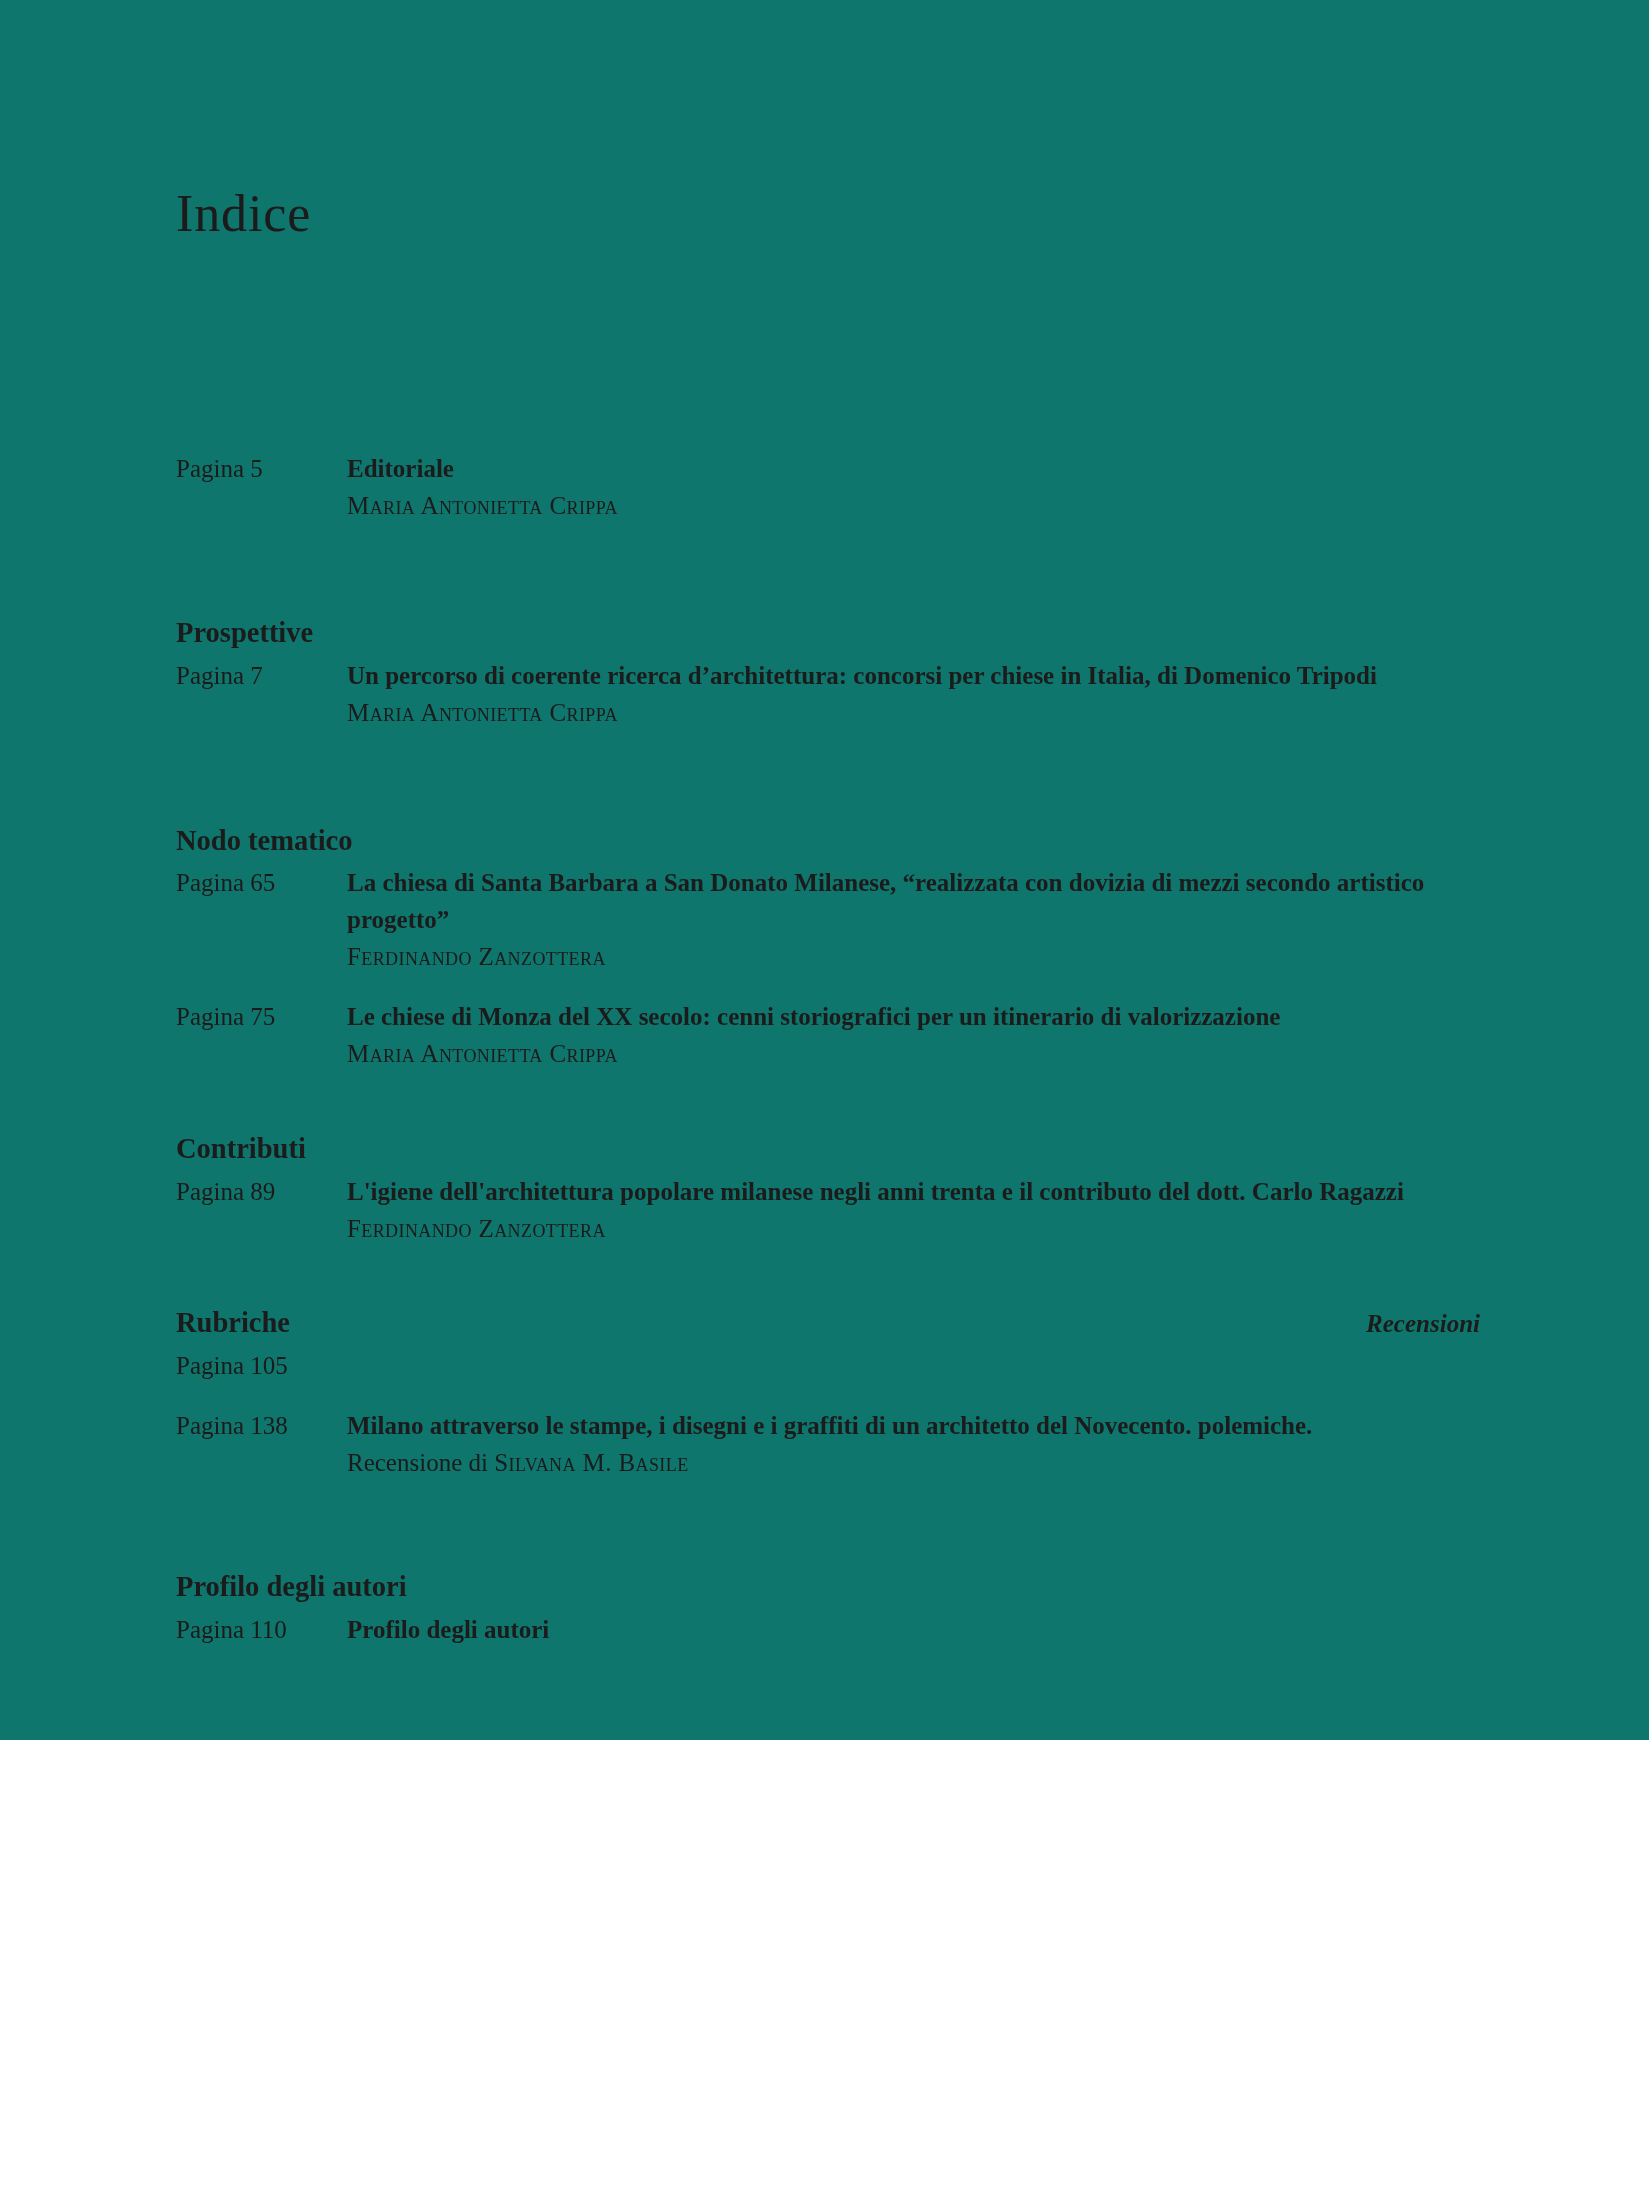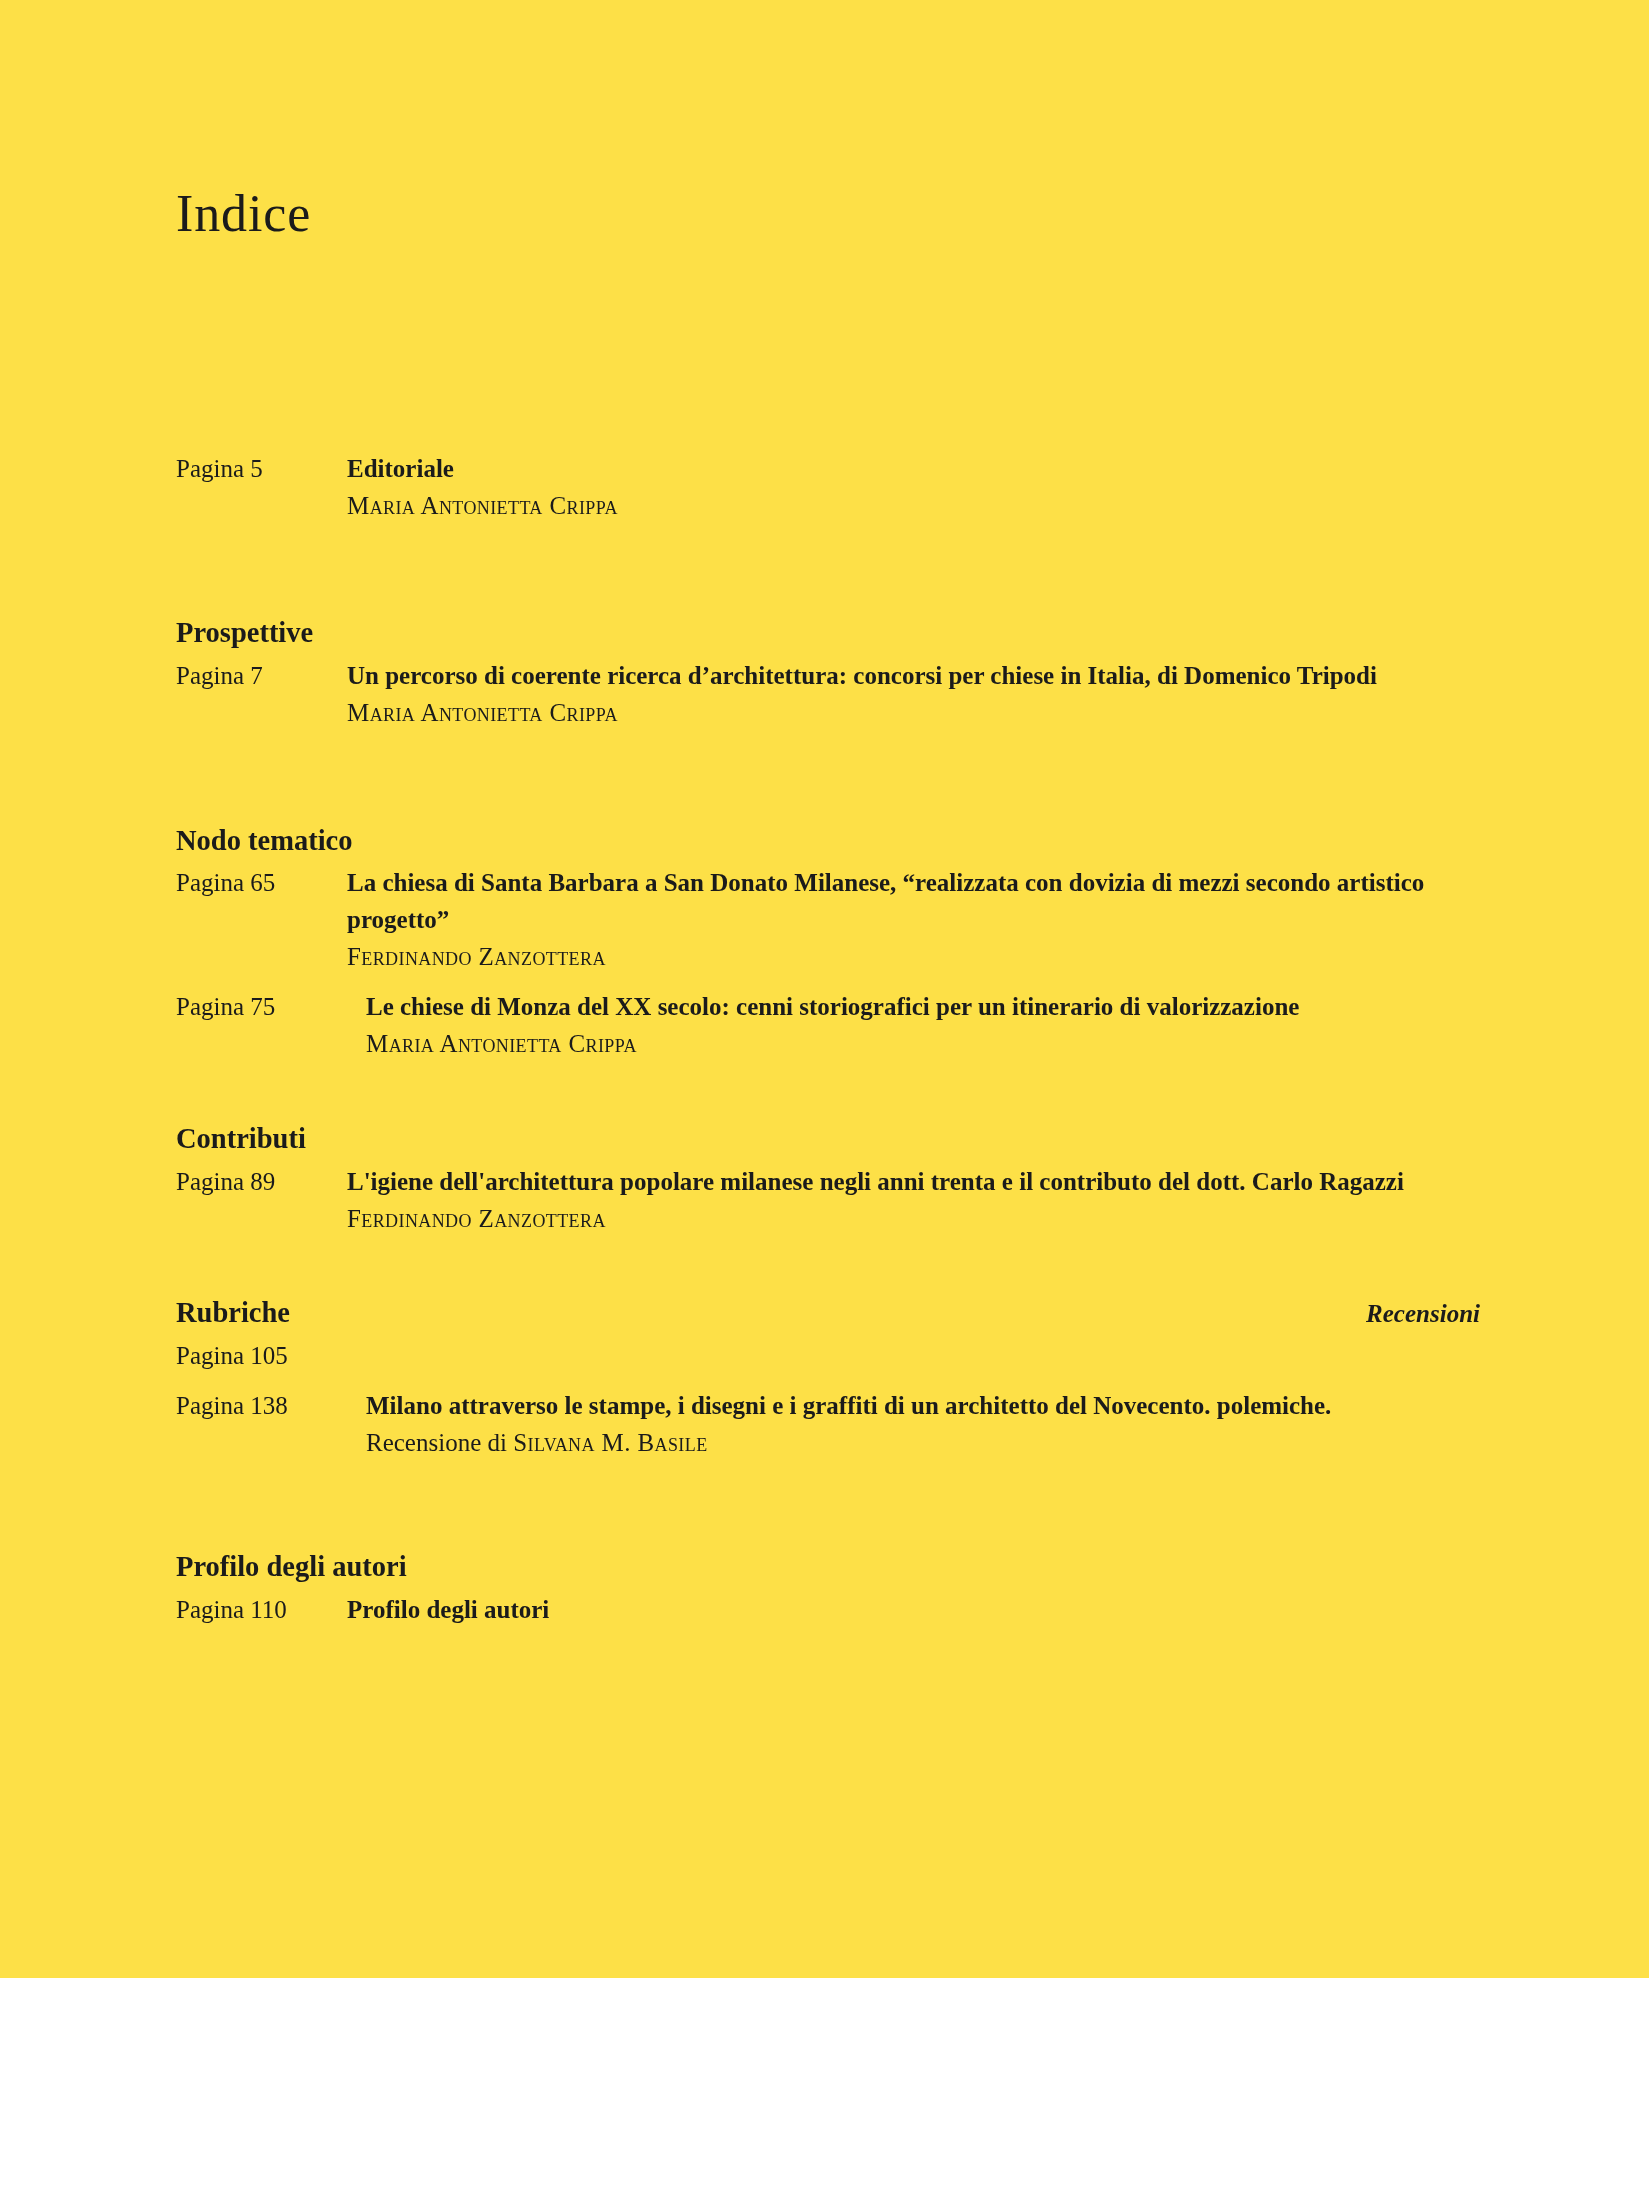--- a/index.html
+++ b/index.html
@@ -5,22 +5,22 @@
   * { margin: 0; padding: 0; box-sizing: border-box; }
   html, body { background: #ffffff; }
   body {
     font-family: "Liberation Serif", "DejaVu Serif", serif;
     color: #1b1b1b;
     -webkit-font-smoothing: antialiased;
   }
   .page {
     position: relative;
     width: 1649px;
-    height: 1978px;
-    background: #fde047;
+    height: 1740px;
+    background: #0f766e;
     overflow: hidden;
     padding: 183px 169px 0 176px;
   }
   .doc-title {
     font-size: 52px;
     font-weight: 400;
     line-height: 62px;
     letter-spacing: 0.9px;
   }
   .toc-section { margin-top: 89px; }
@@ -51,21 +51,21 @@
     font-style: italic;
     line-height: 41px;
     text-align: right;
   }
 
   .toc-item {
     display: grid;
     grid-template-columns: 171px 1fr;
     align-items: start;
   }
-  .toc-item + .toc-item { margin-top: 13px; gap: 19px; }
+  .toc-item + .toc-item { margin-top: 23px; }
   .page-label {
     font-size: 25px;
     font-weight: 400;
     line-height: 37px;
     white-space: nowrap;
   }
   .entry-title {
     font-size: 25px;
     font-weight: 700;
     line-height: 37px;

